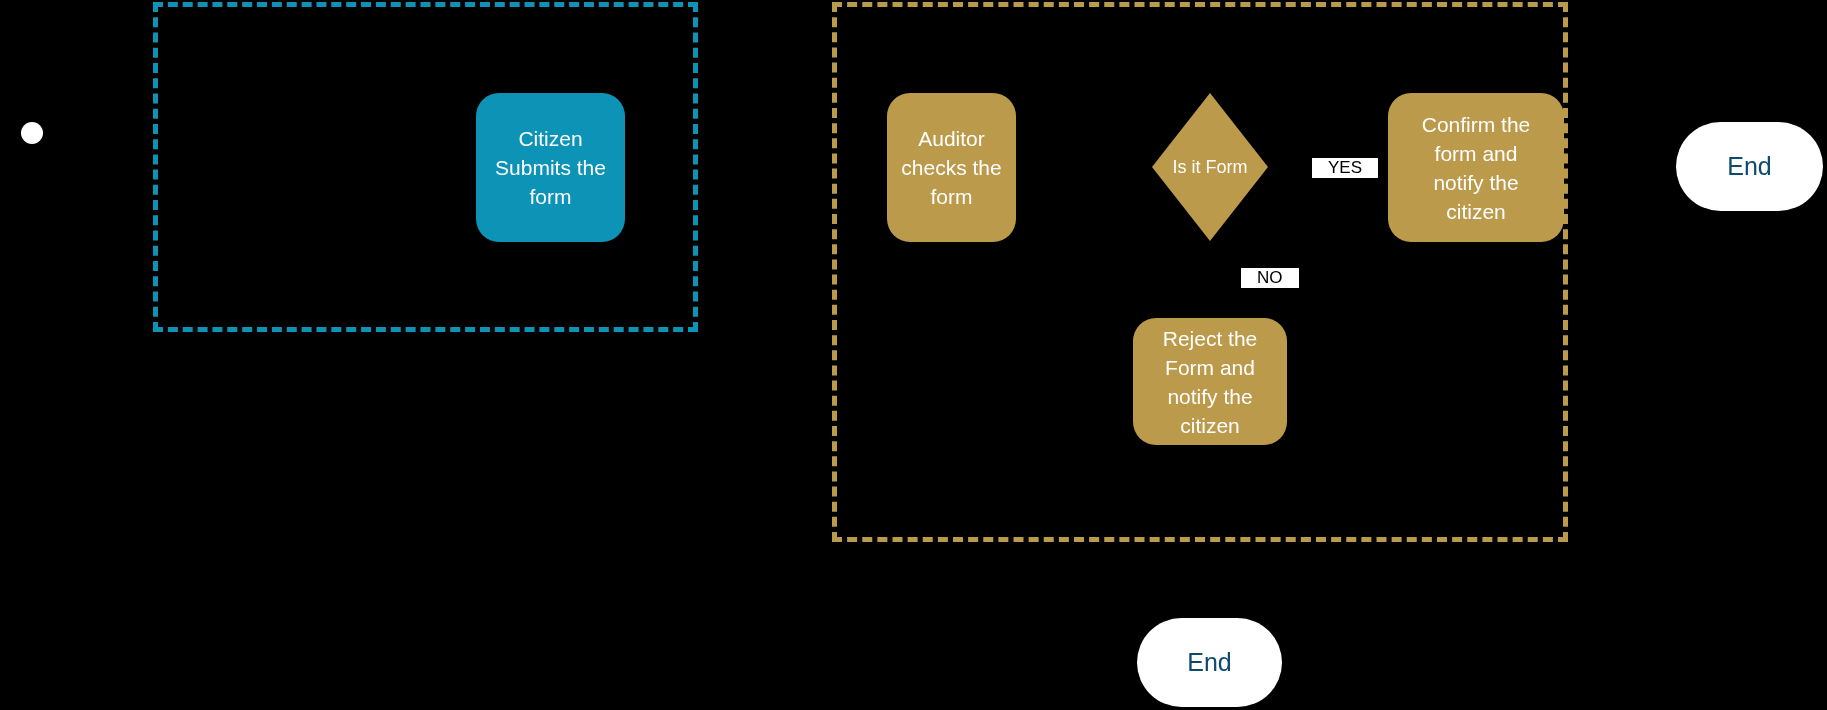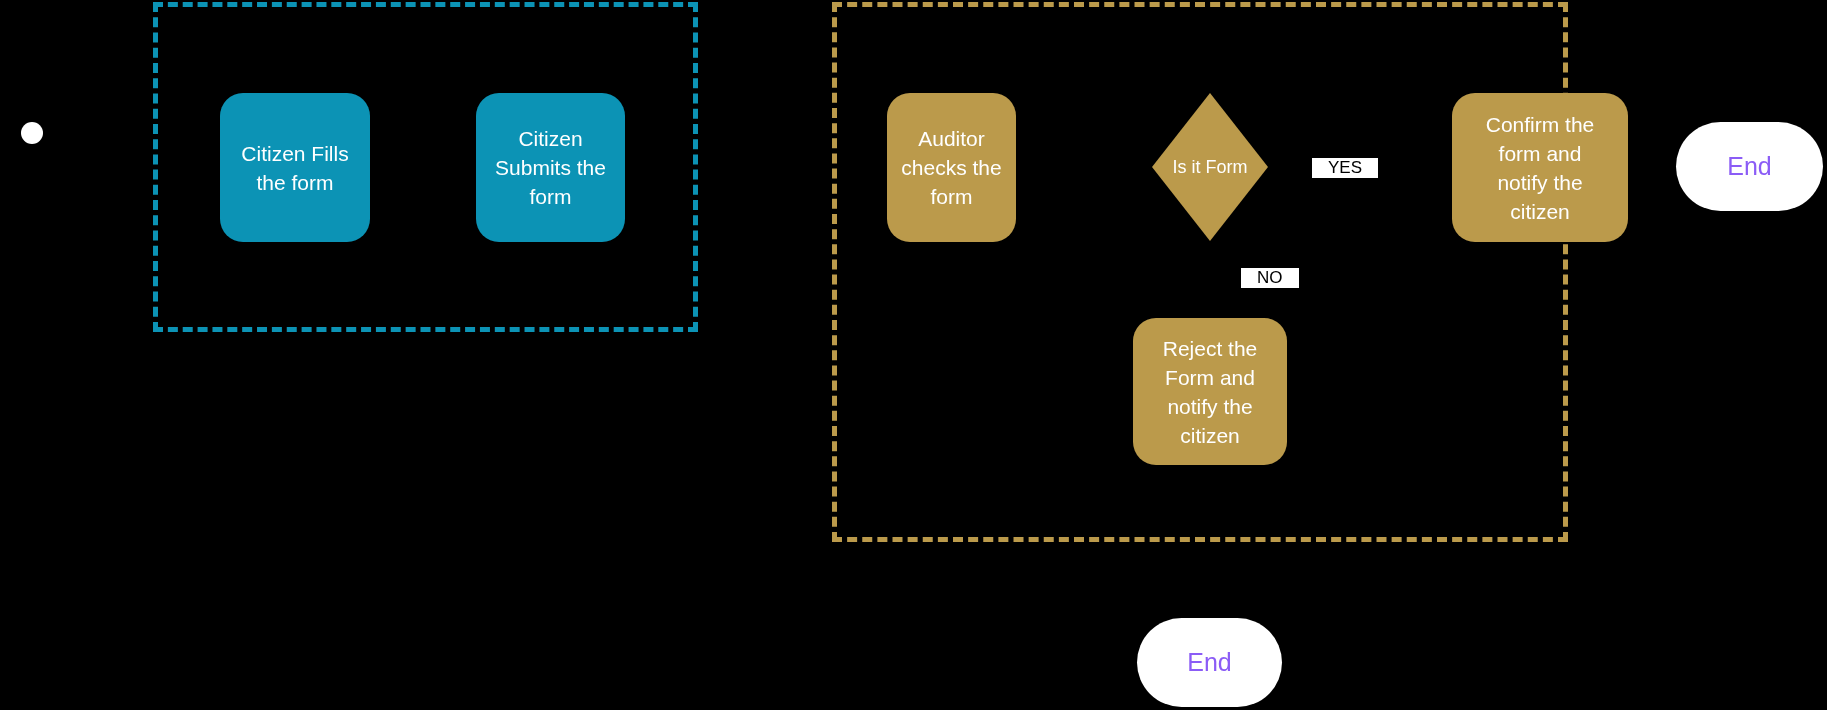--- a/index.html
+++ b/index.html
@@ -18,56 +18,52 @@
     position:absolute;display:flex;align-items:center;justify-content:center;
     text-align:center;color:#ffffff;font-size:21px;line-height:29px;
     border-radius:23px;box-sizing:border-box;
   }
   .node .label{white-space:pre-line;}
   .node.teal-node{background:#0C93B5;}
   .node.gold-node{background:#BB9A4B;}
   #node-citizen-fills{left:220px;top:93px;width:150px;height:149px;}
   #node-citizen-submits{left:476px;top:93px;width:149px;height:149px;}
   #node-auditor-checks{left:887px;top:93px;width:129px;height:149px;}
-  #node-confirm{left:1452px;top:93px;width:176px;height:149px;}
-  #node-reject{left:1133px;top:318px;width:154px;height:147px;}
+  #node-confirm{left:1388px;top:93px;width:176px;height:149px;}
+  #node-reject{left:1133px;top:318px;width:154px;height:127px;}
   .diamond{
     position:absolute;left:1152px;top:93px;width:116px;height:148px;
     background:#BB9A4B;clip-path:polygon(50% 0,100% 50%,50% 100%,0 50%);
     display:flex;align-items:center;justify-content:center;
     color:#ffffff;font-size:18px;text-align:center;
   }
   .edge-label{
     position:absolute;background:#ffffff;color:#000000;
     font-size:17px;line-height:20px;padding:0 16px;white-space:nowrap;
   }
   #edge-label-yes{left:1312px;top:158px;}
   #edge-label-no{left:1194px;top:268px;margin-left:47px;}
   .terminal{
-    position:absolute;background:#ffffff;color:#8b5cf6;
+    position:absolute;background:#ffffff;color:#0c4a6e;
     display:flex;align-items:center;justify-content:center;
     font-size:25px;border-radius:45px;
   }
   #end-right{left:1676px;top:122px;width:147px;height:89px;}
   #end-bottom{left:1137px;top:618px;width:145px;height:89px;}
 </style>
 </head>
 <body>
 
 <div class="canvas">
 
   <div class="start-circle"></div>
 
   <div class="cluster teal"></div>
   <div class="cluster gold"></div>
 
-  <div class="node teal-node" id="node-citizen-fills">
-    <span class="label">Citizen Fills
-the form</span>
-  </div>
 
   <div class="node teal-node" id="node-citizen-submits">
     <span class="label">Citizen
 Submits the
 form</span>
   </div>
 
   <div class="node gold-node" id="node-auditor-checks">
     <span class="label">Auditor
 checks the

